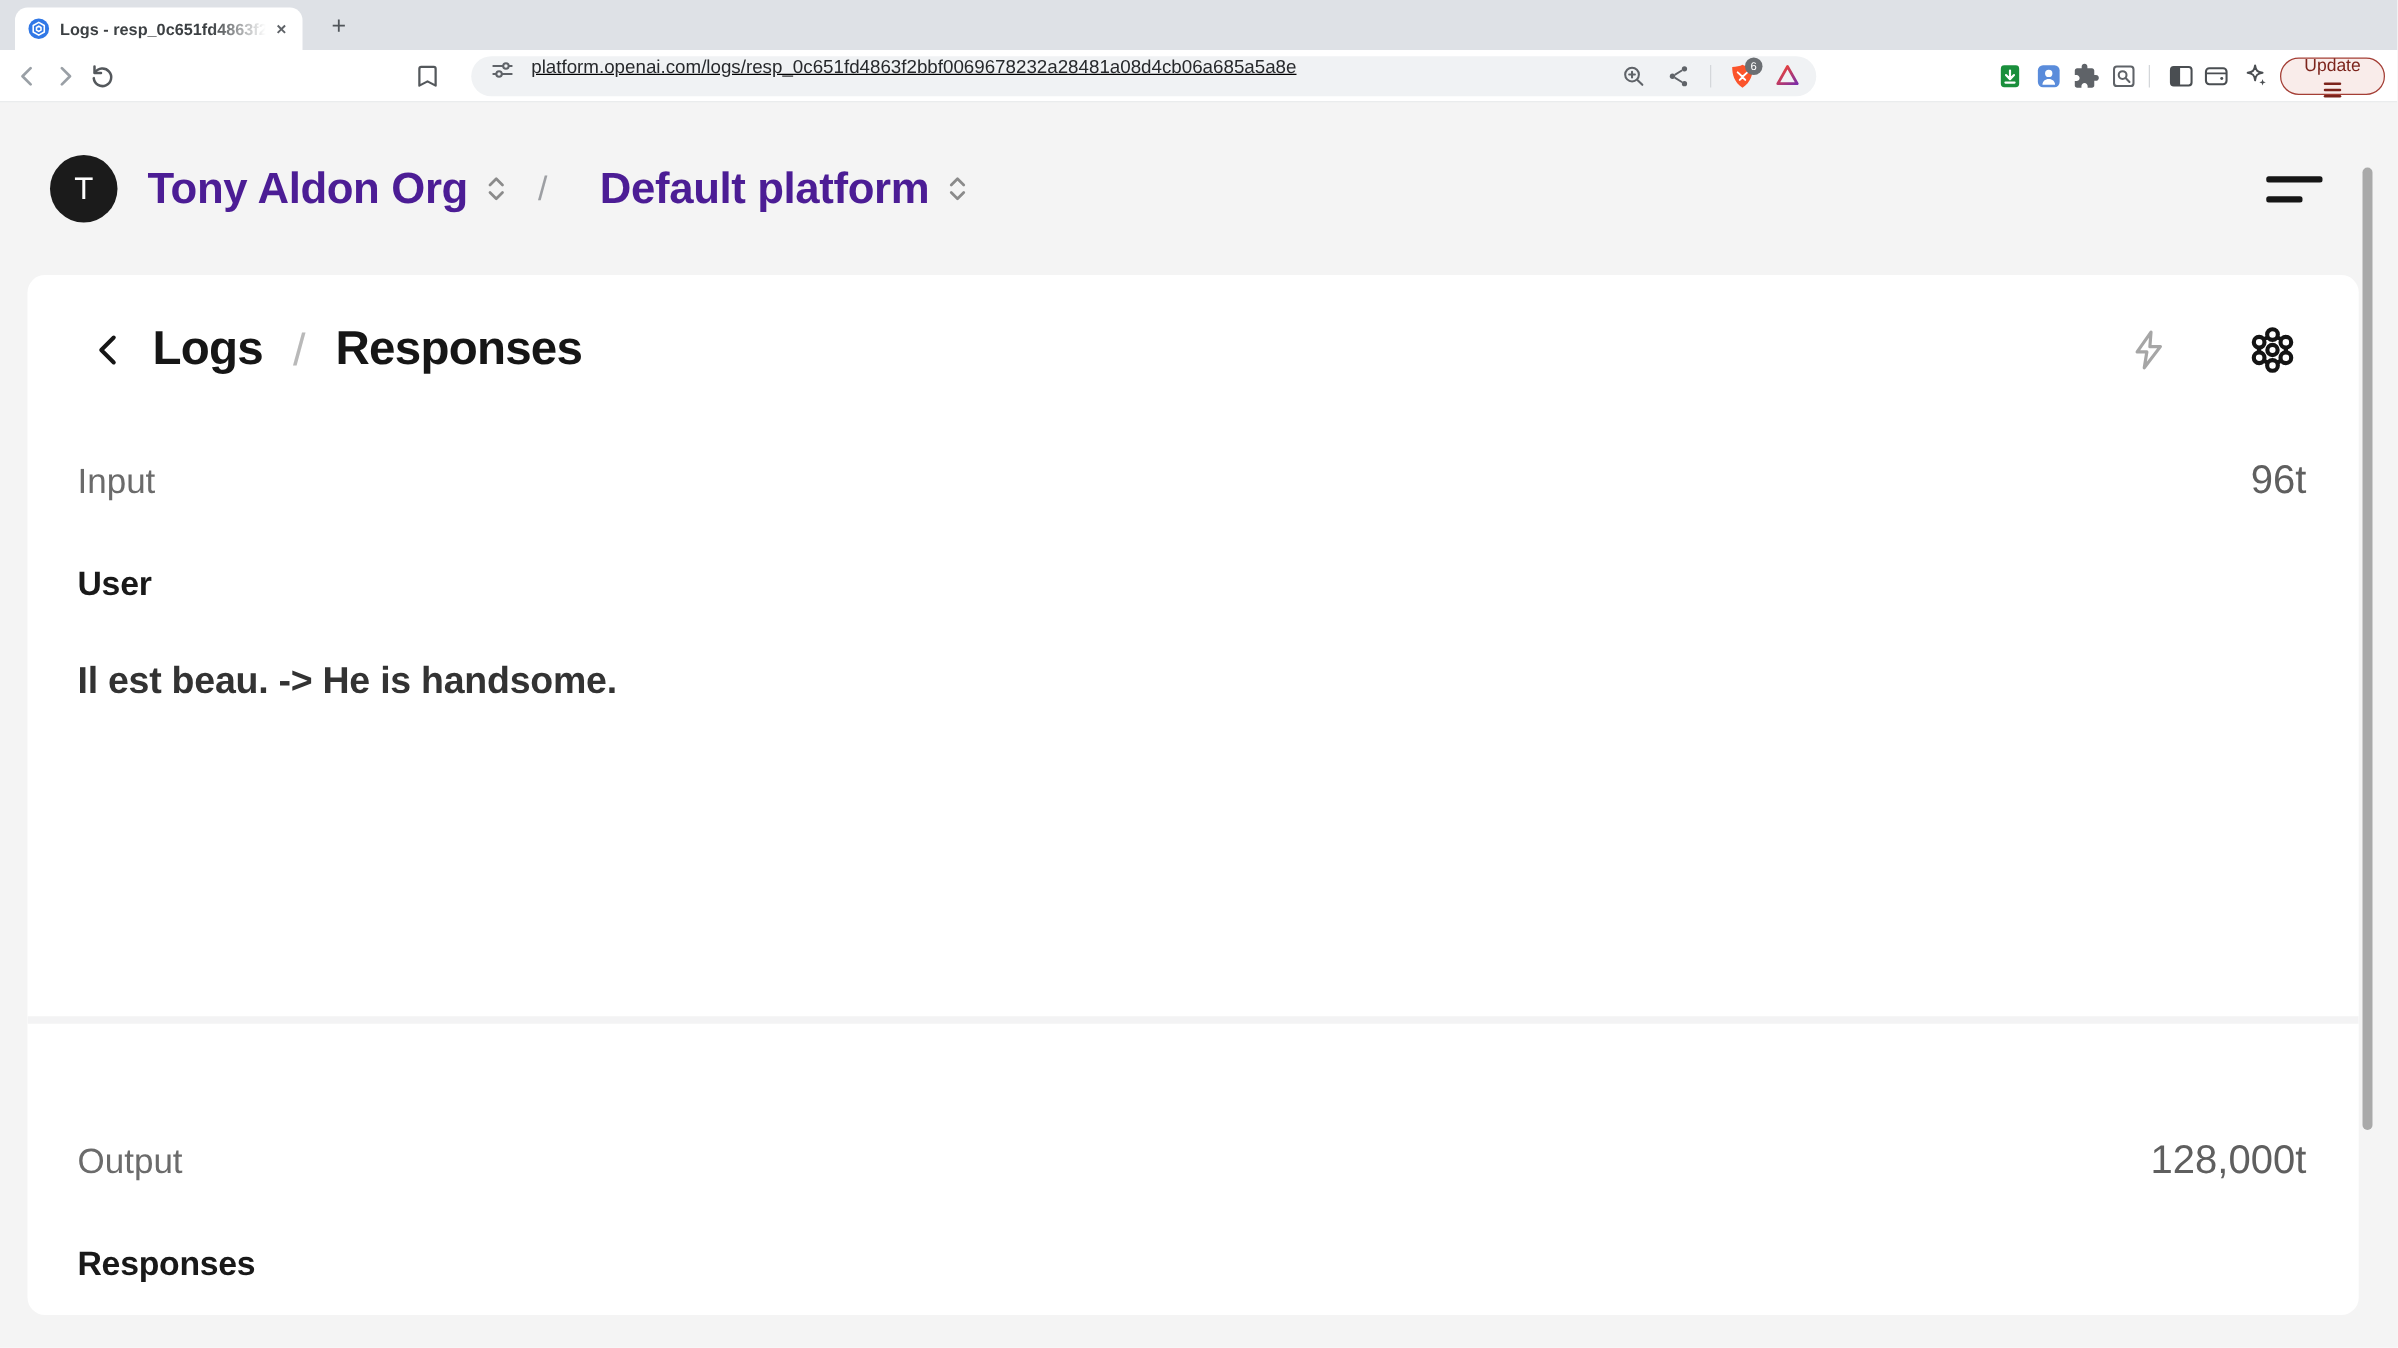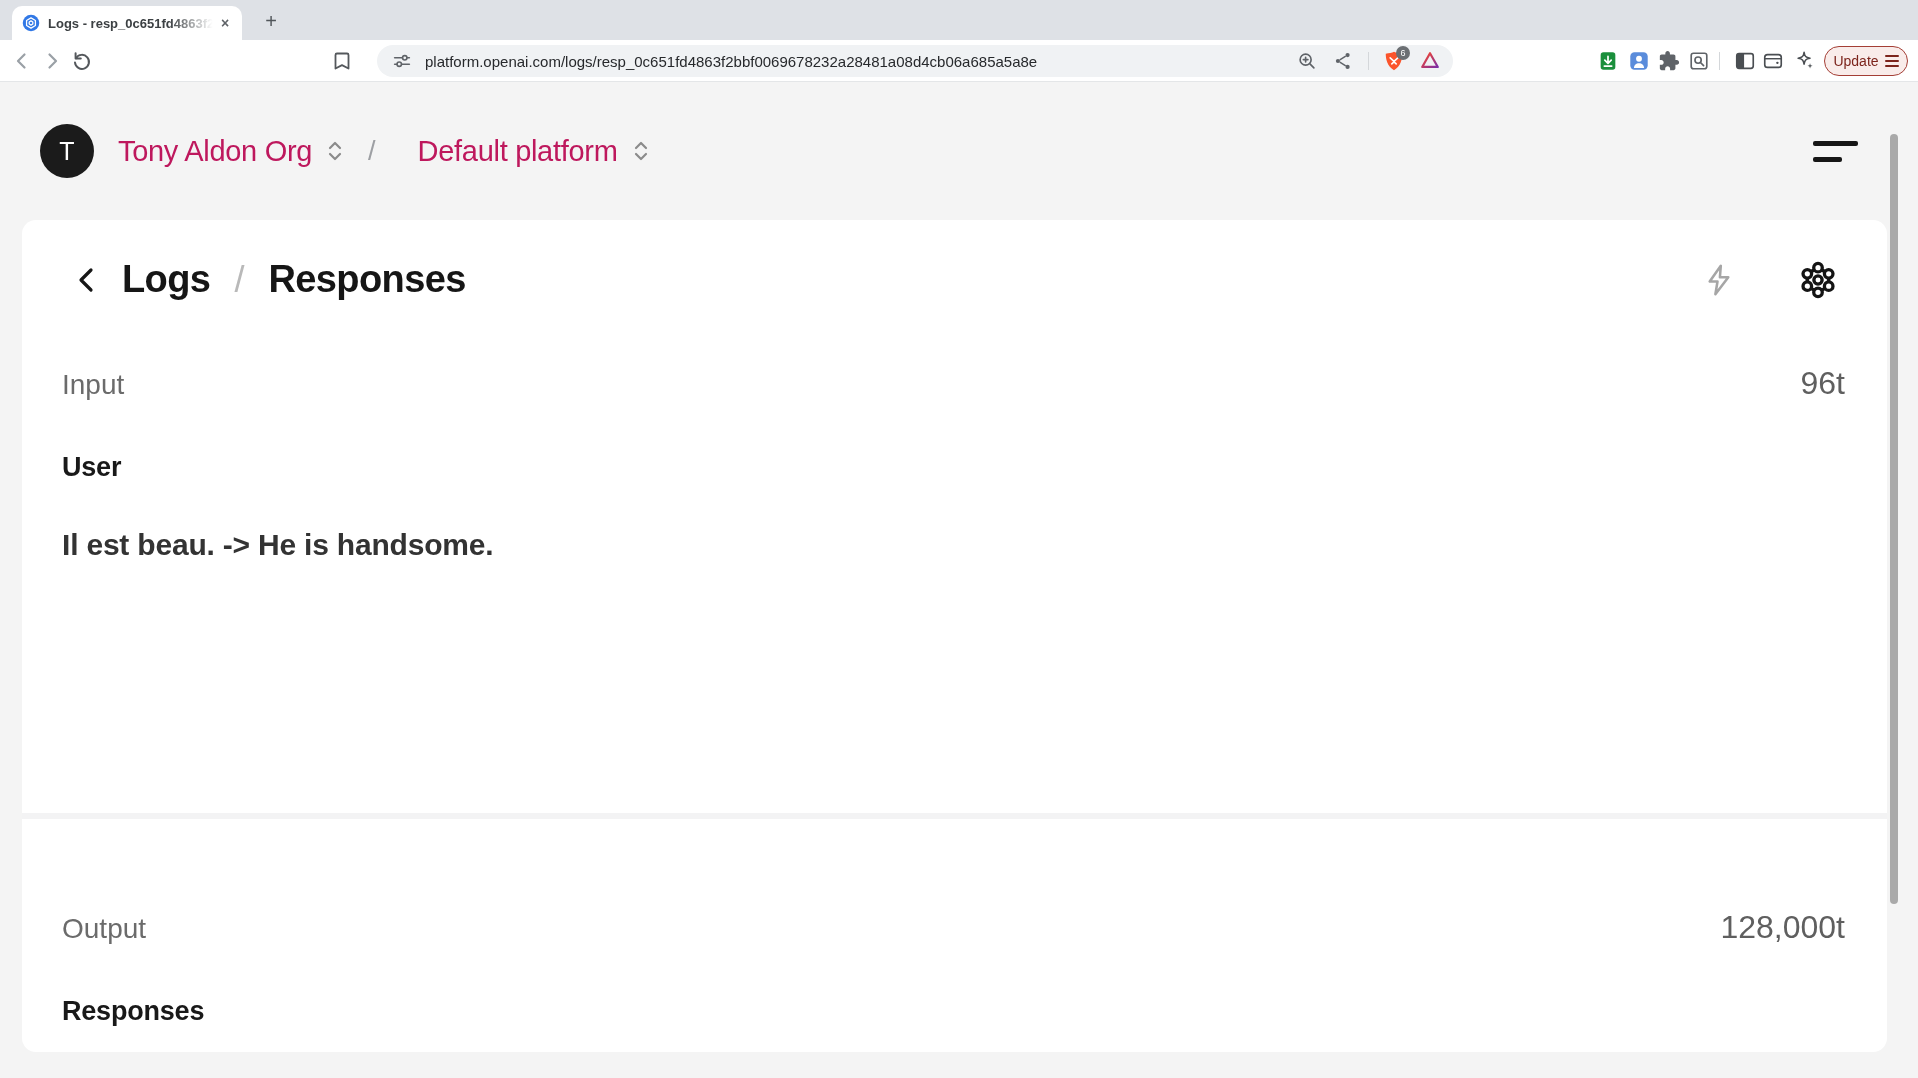--- a/index.html
+++ b/index.html
@@ -15,40 +15,40 @@
     flex:1; -webkit-mask-image:linear-gradient(90deg,#000 72%,transparent 98%);
     mask-image:linear-gradient(90deg,#000 72%,transparent 98%); }
   .tab-close { width:18px; height:18px; border-radius:50%; display:flex; align-items:center;
     justify-content:center; color:#5f6368; font-size:14px; line-height:1; cursor:pointer; }
   .newtab { position:absolute; left:258px; top:8px; width:26px; height:26px; border-radius:50%;
     display:flex; align-items:center; justify-content:center; color:#50555a; font-size:20px; }
 
   .toolbar { width:100%; height:42px; background:#fff; position:relative; border-bottom:1px solid #e4e6e8; }
   .tb { position:absolute; top:50%; transform:translateY(-50%); display:flex; align-items:center; justify-content:center; }
   .urlbar { position:absolute; left:377px; top:5px; width:1076px; height:32px; background:#f0f2f4;
-    border-radius:16px; display:flex; align-items:center; padding:0 12px 0 14px; }
+    border-radius:16px; display:flex; padding:0 12px 0 14px;text-decoration:underline; }
   .url-text { font-size:15px; color:#27292c; margin-left:12px; flex:1; white-space:nowrap; overflow:hidden; }
   .url-right { display:flex; align-items:center; gap:14px; }
   .vsep { width:1px; height:18px; background:#d4d7da; }
   .shield-wrap { position:relative; width:22px; height:22px; }
   .shield-badge { position:absolute; top:-4px; right:-5px; min-width:14px; height:14px; border-radius:8px;
     background:#6b6f73; color:#fff; font-size:9px; display:flex; align-items:center; justify-content:center; padding:0 2px; }
   .update-pill { position:absolute; left:1824px; top:6px; height:30px; width:84px; border:1.5px solid #a43e35;
-    background:#f9ecea; border-radius:15px; display:flex; align-items:center; justify-content:center; gap:6px; cursor:pointer; }
+    background:#f9ecea; border-radius:15px; display:flex; align-items:center; justify-content:center; gap:6px; cursor:pointer;flex-direction:column; }
   .update-pill span { font-size:14px; color:#7c241c; }
   .mini-burger { display:flex; flex-direction:column; gap:3px; }
   .mini-burger i { display:block; width:14px; height:2px; background:#7c241c; border-radius:1px; }
 
   
   .page { width:100%; height:995px; background:#f4f4f4; position:relative; }
   .page-header { height:138px; display:flex; align-items:center; padding:0 46px 0 40px; }
   .avatar { width:54px; height:54px; border-radius:50%; background:#1b1b1b; color:#fff; font-size:25px;
     display:flex; align-items:center; justify-content:center; }
   .org-picker, .proj-picker { display:flex; align-items:center; gap:12px; margin-left:24px; cursor:pointer; }
-  .picker-label { font-size:29px; font-weight:400; color:#be185d; letter-spacing:-0.3px; }
+  .picker-label { font-size:35px; font-weight:700; color:#4c1d95; letter-spacing:-0.3px; }
   .hdr-slash { font-size:27px; color:#9d9fa3; margin:0 18px 0 22px; }
   .page-burger { margin-left:auto; display:flex; flex-direction:column; gap:11px; cursor:pointer; padding:6px 14px; }
   .page-burger .b1 { width:45px; height:5px; background:#161616; border-radius:2px; }
   .page-burger .b2 { width:29px; height:5px; background:#161616; border-radius:2px; }
 
   .card { margin-left:22px; width:1865px; height:832px; background:#fff; border-radius:14px; overflow:hidden; }
   .card-header { display:flex; align-items:center; padding:38px 50px 0 50px; }
   .crumbs { display:flex; align-items:center; gap:20px; }
   .crumb-main { font-size:38px; font-weight:600; color:#161616; letter-spacing:-0.6px; }
   .crumb-slash { font-size:36px; color:#b9b9b9; font-weight:400; margin:0 4px; }

